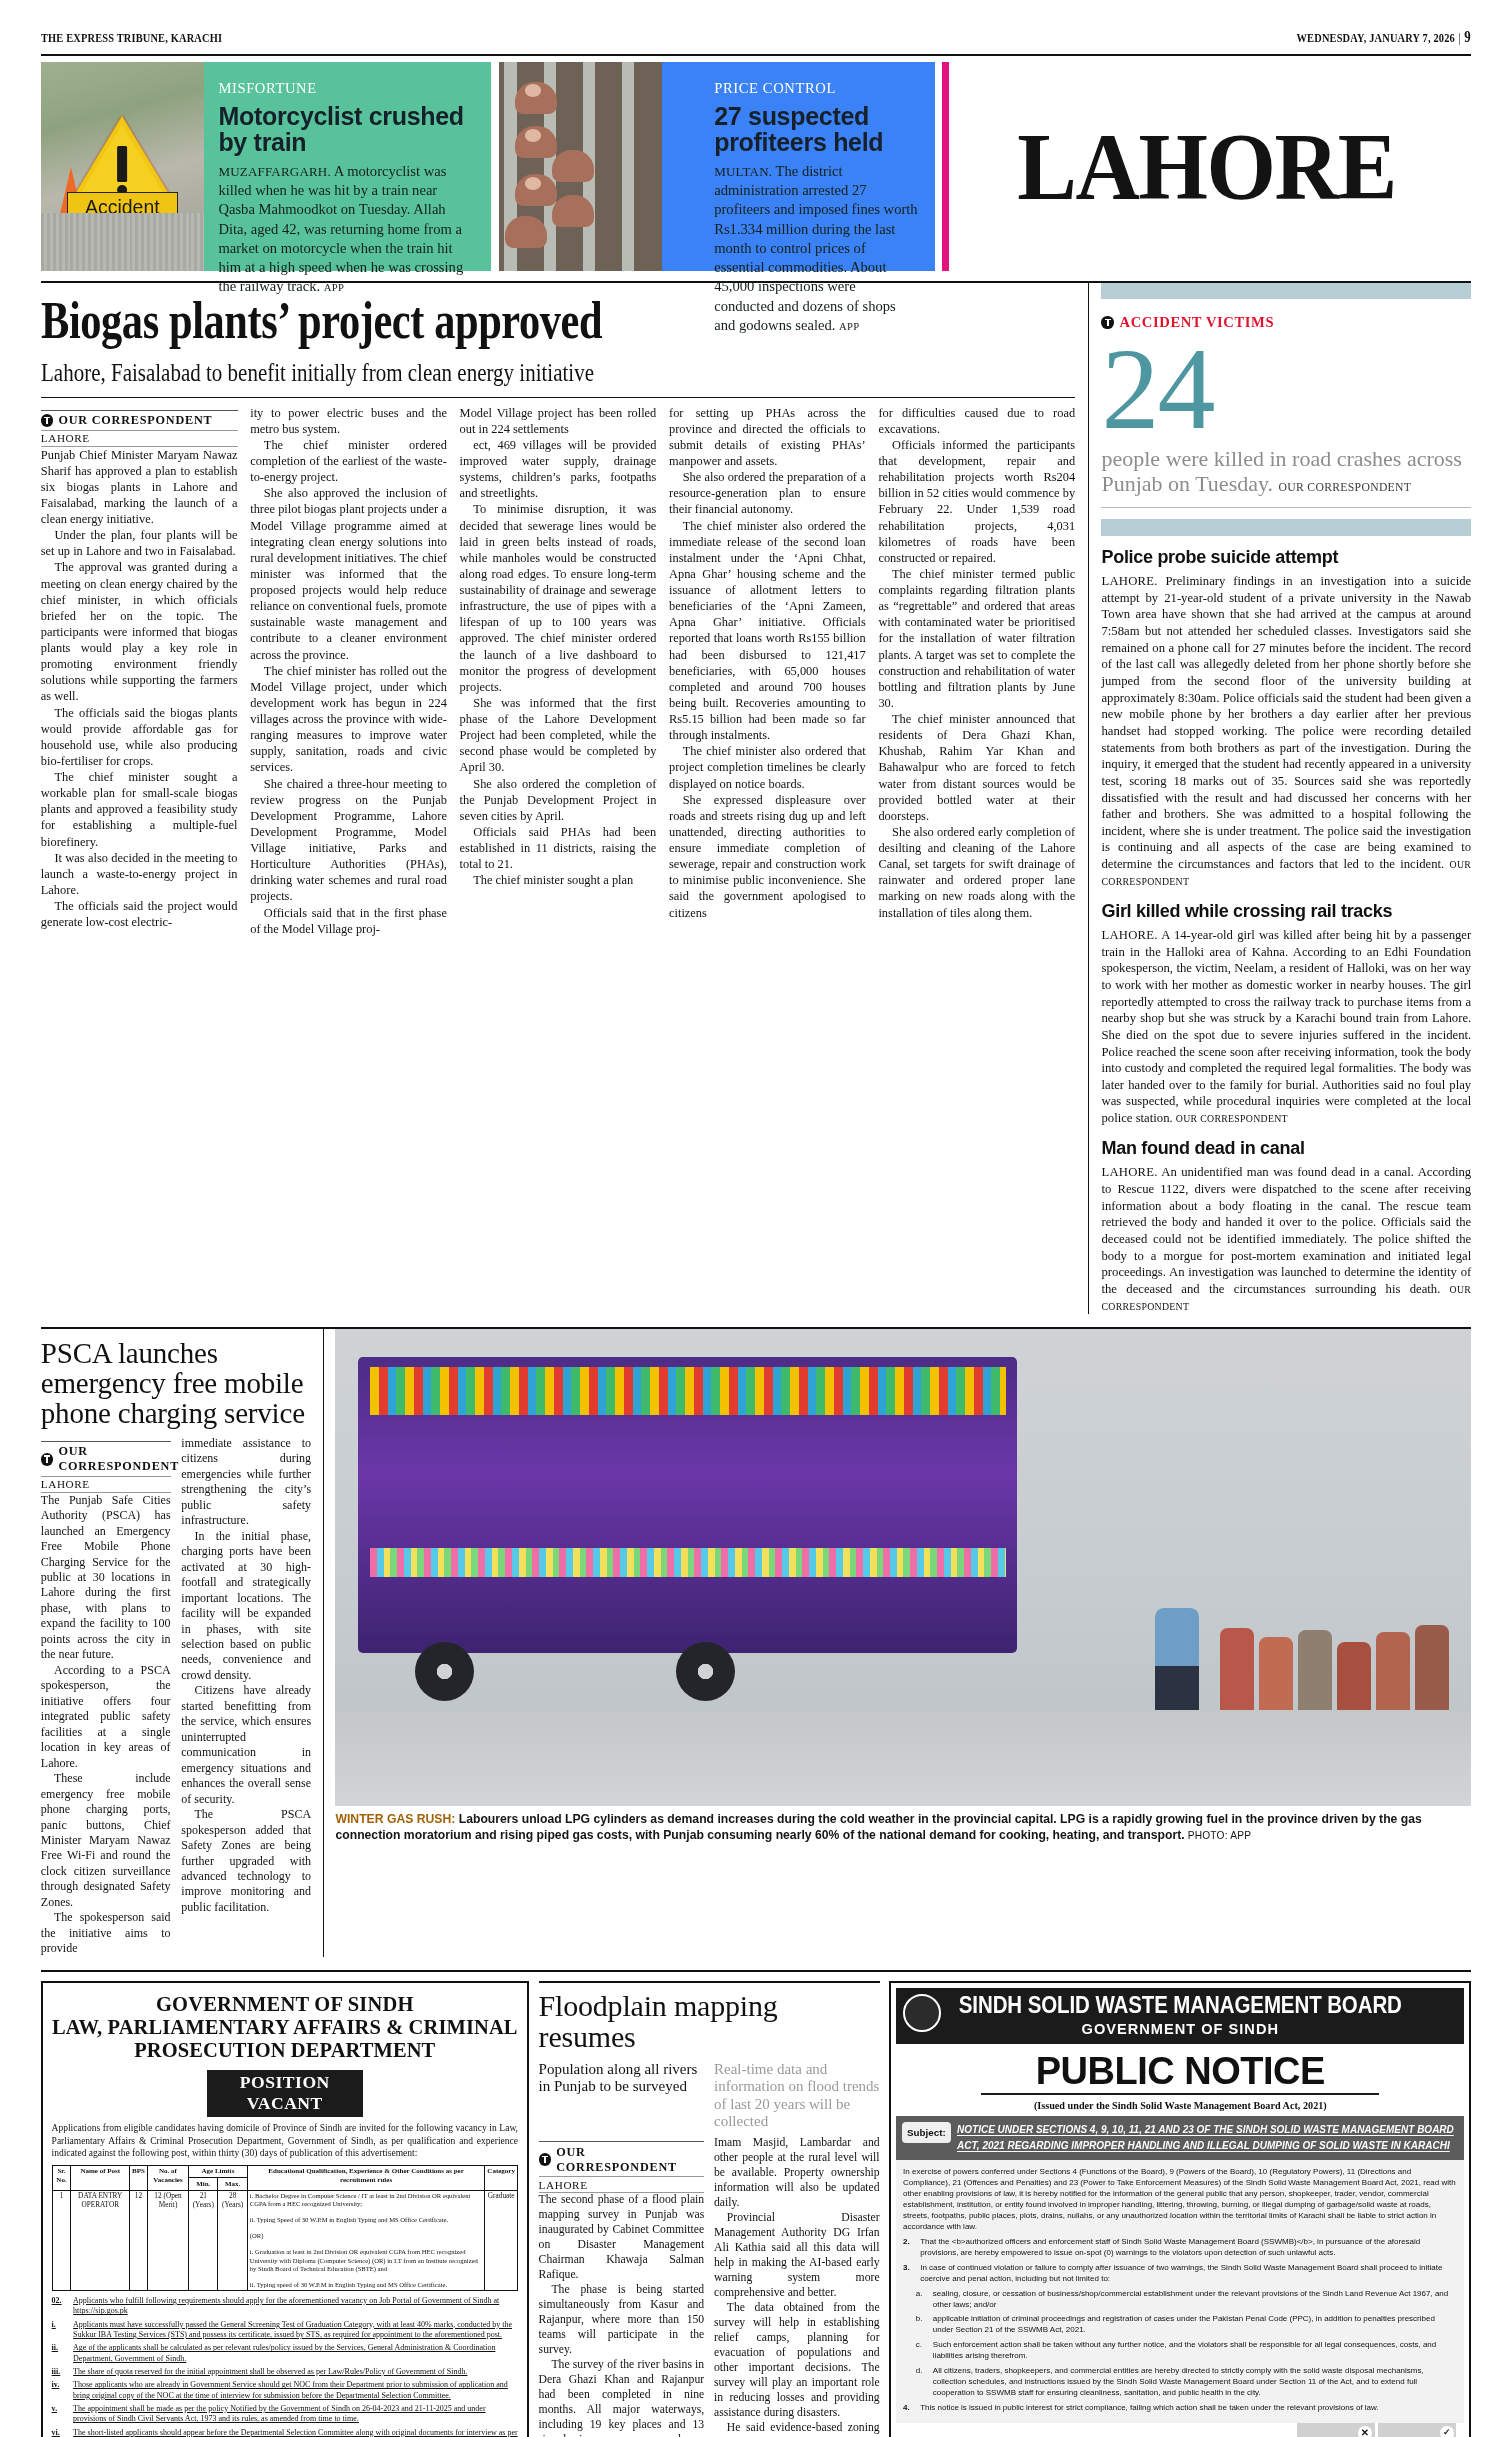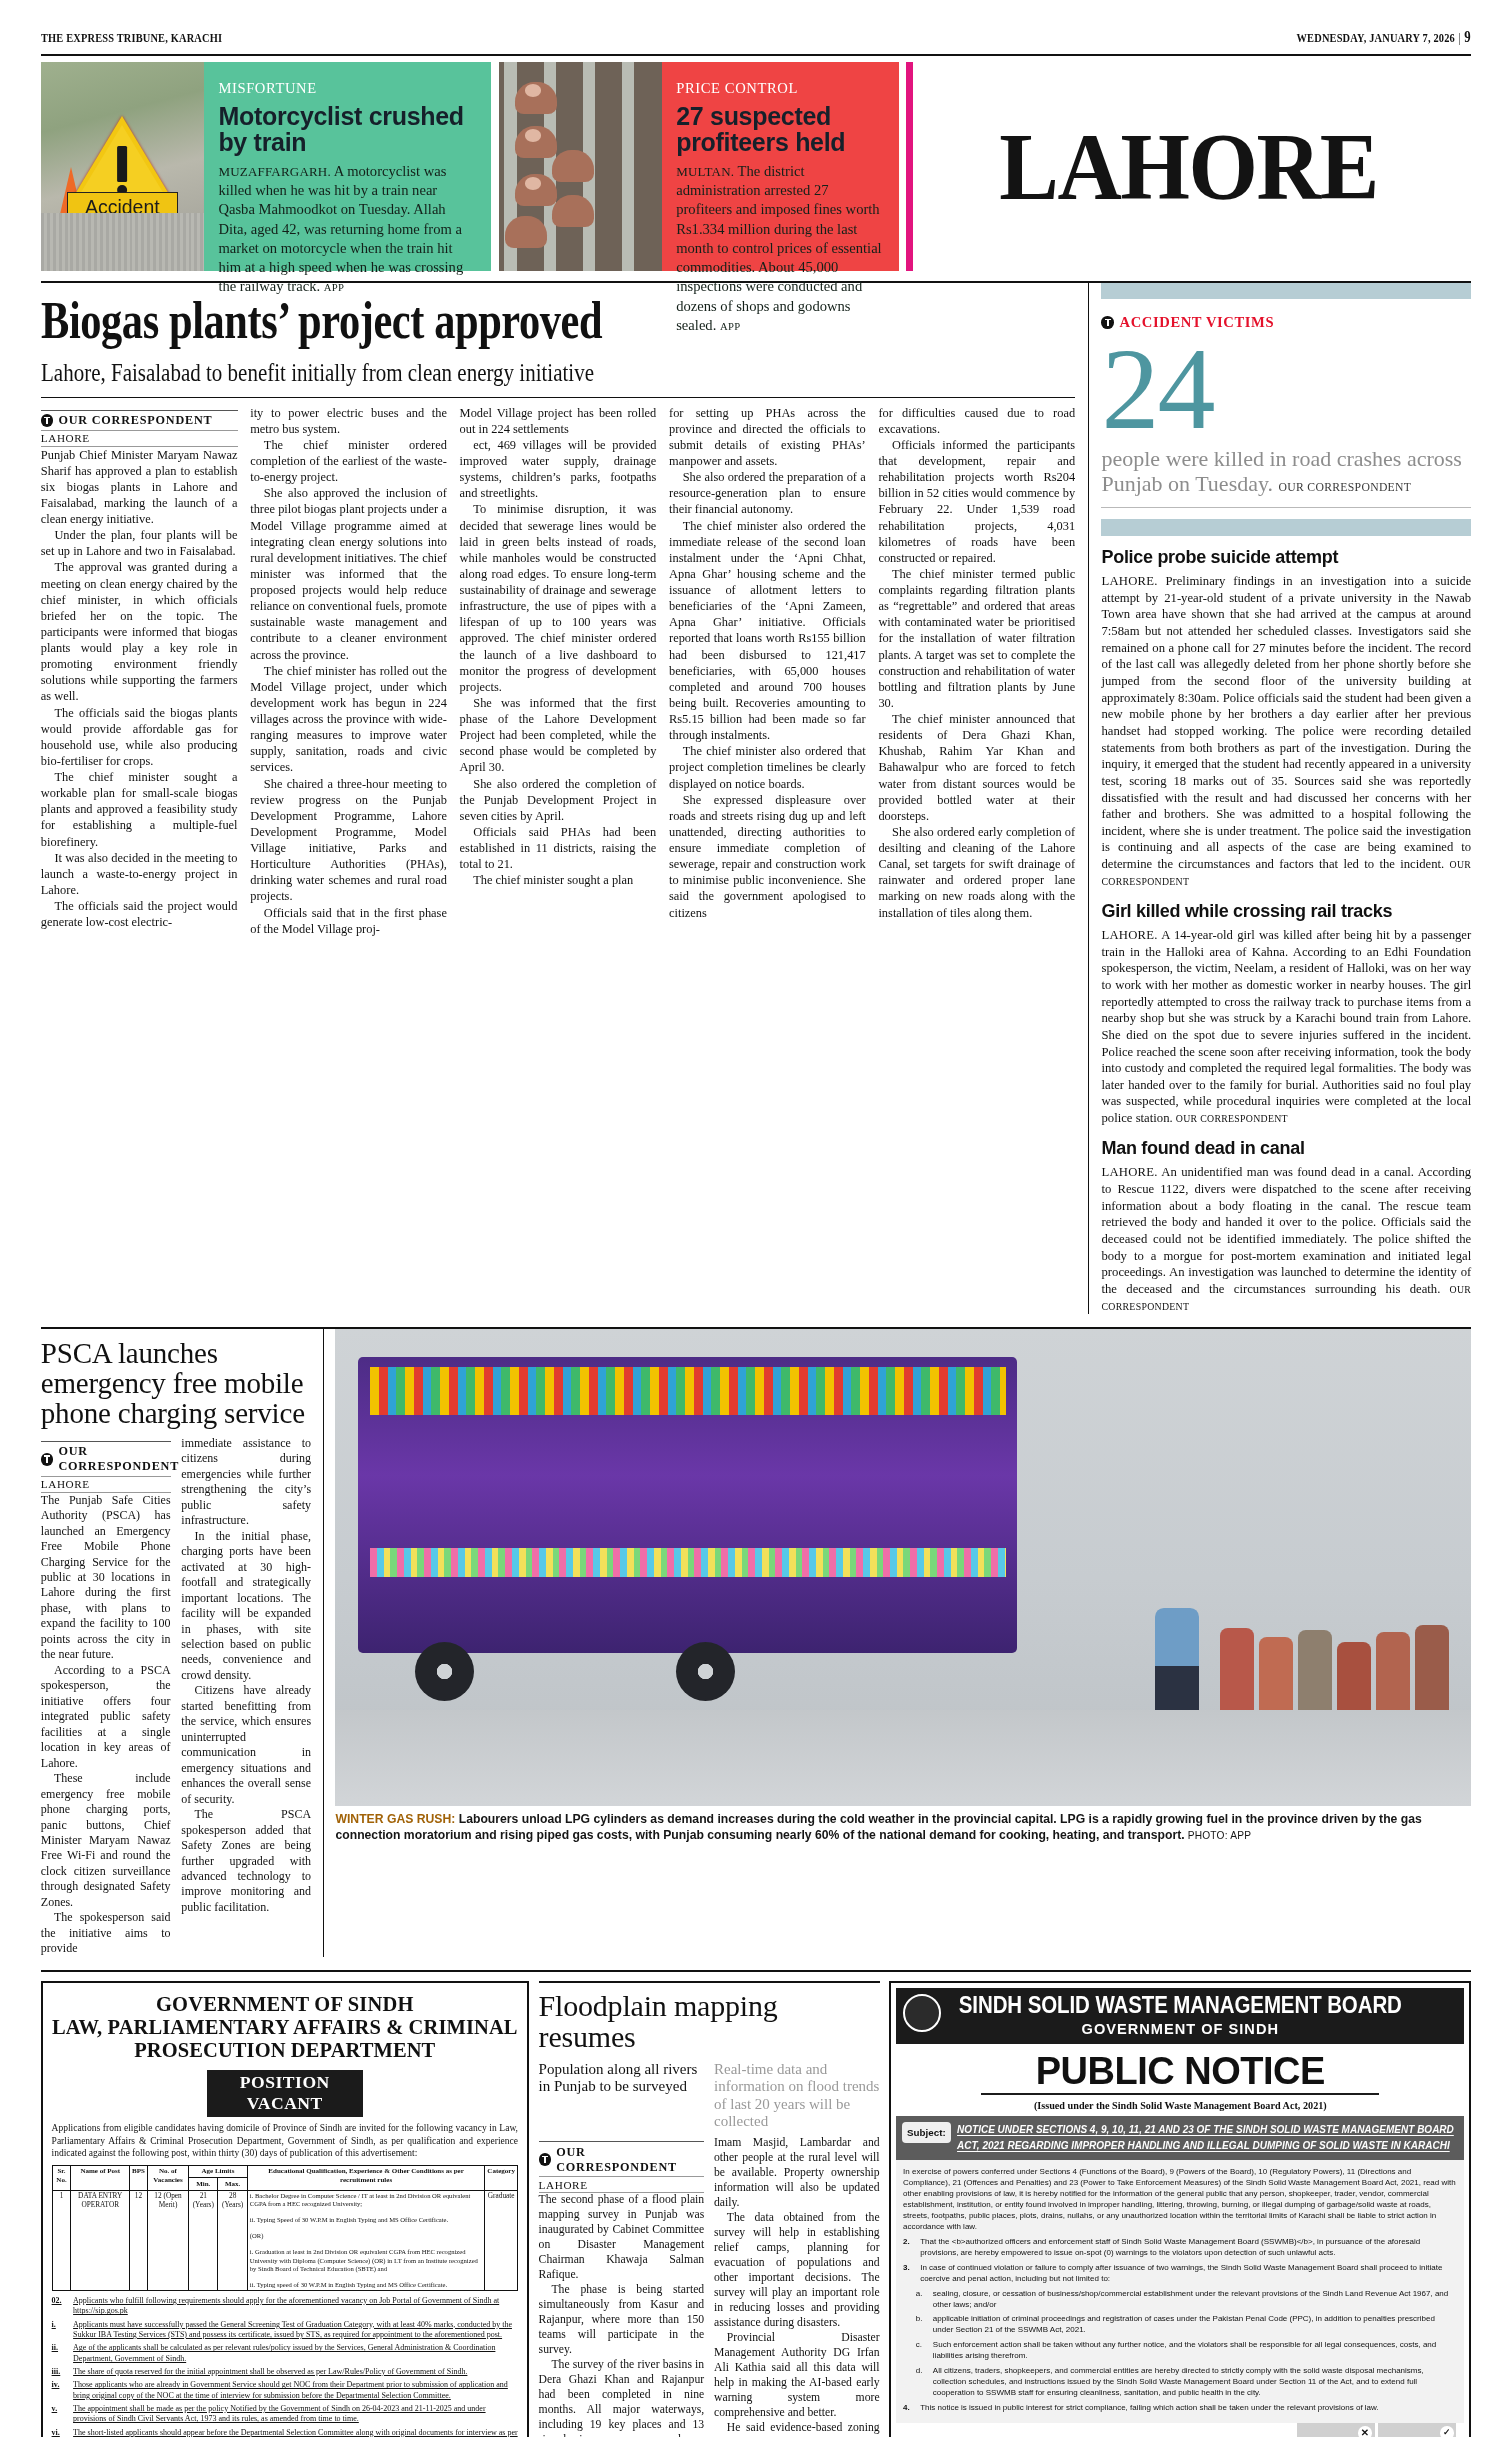--- a/index.html
+++ b/index.html
@@ -24,21 +24,21 @@
   }
   .topbar .right { transform-origin: right bottom; }
   .topbar .right .pg { font-size: 16px; }
   .topbar .right .sep { display:inline-block; padding:0 4.4px; font-weight:400; }
   .rule-thick { height: 2.4px; background:#111; margin: 2.9px 6.8px 0 6.8px; }
 
   
   .teaser-band { display: flex; gap: 0; margin: 5.9px 6.8px 0 6.8px; height: 209px; }
   .teaser { display: flex; flex: 0 0 auto; }
   .teaser.t1 { width: 450px; background: #58c39b; }
-  .teaser.t2 { width: 400px; background: #ef4444; margin-left: 7.8px;}
+  .teaser.t2 { width: 436px; background: #3b82f6; margin-left: 7.8px; gap: 38px;}
   .teaser .tphoto { width: 163px; height: 100%; flex: 0 0 163px; position: relative; overflow:hidden;}
   .teaser .ttext { padding: 17.6px 16.6px 0 14.6px; flex: 1 1 auto; }
   .kicker { font-size: 14.6px; letter-spacing: 0.6px; color: #fff; font-weight: 400;
             font-family: "Liberation Serif", serif; }
   .teaser h3 { font-family: "Liberation Sans", sans-serif; font-weight: 700;
                font-size: 25px; line-height: 1.05; margin: 5.9px 0 6.8px 0; color: #16202a;
                letter-spacing: -0.3px; }
   .teaser p { font-size: 14.6px; line-height: 1.32; color: #132019; }
   .teaser p .dl { font-variant: small-caps; font-size: 13px; letter-spacing: 0.2px; }
   .teaser p .cred { font-size: 10.7px; letter-spacing: 0.3px; }
@@ -540,22 +540,22 @@
             </div>
             <div class="byline-city">LAHORE</div>
           </div>
           <p>The second phase of a flood plain mapping survey in Punjab was inaugurated by Cabinet Committee on Disaster Management Chairman Khawaja Salman Rafique.</p>
           <p>The phase is being started simultaneously from Kasur and Rajanpur, where more than 150 teams will participate in the survey.</p>
           <p>The survey of the river basins in Dera Ghazi Khan and Rajanpur had been completed in nine months. All major waterways, including 19 key places and 13 river basin areas were mapped.</p>
 
         </div>
         <div class="col">
           <p>Imam Masjid, Lambardar and other people at the rural level will be available. Property ownership information will also be updated daily.</p>
+          <p>Provincial Disaster Management Authority DG Irfan Ali Kathia said all this data will help in making the AI-based early warning system more comprehensive and better.</p>
           <p>The data obtained from the survey will help in establishing relief camps, planning for evacuation of populations and other important decisions. The survey will play an important role in reducing losses and providing assistance during disasters.</p>
-          <p>Provincial Disaster Management Authority DG Irfan Ali Kathia said all this data will help in making the AI-based early warning system more comprehensive and better.</p>
           <p>He said evidence-based zoning can prevent encroachment and population growth in flood-prone areas.</p>
 
         </div>
       </div>
     </div>
 
     <div class="notice">
       <div style="position:relative">
         <div class="ssw-logo"></div>
         <div class="notice-top">

